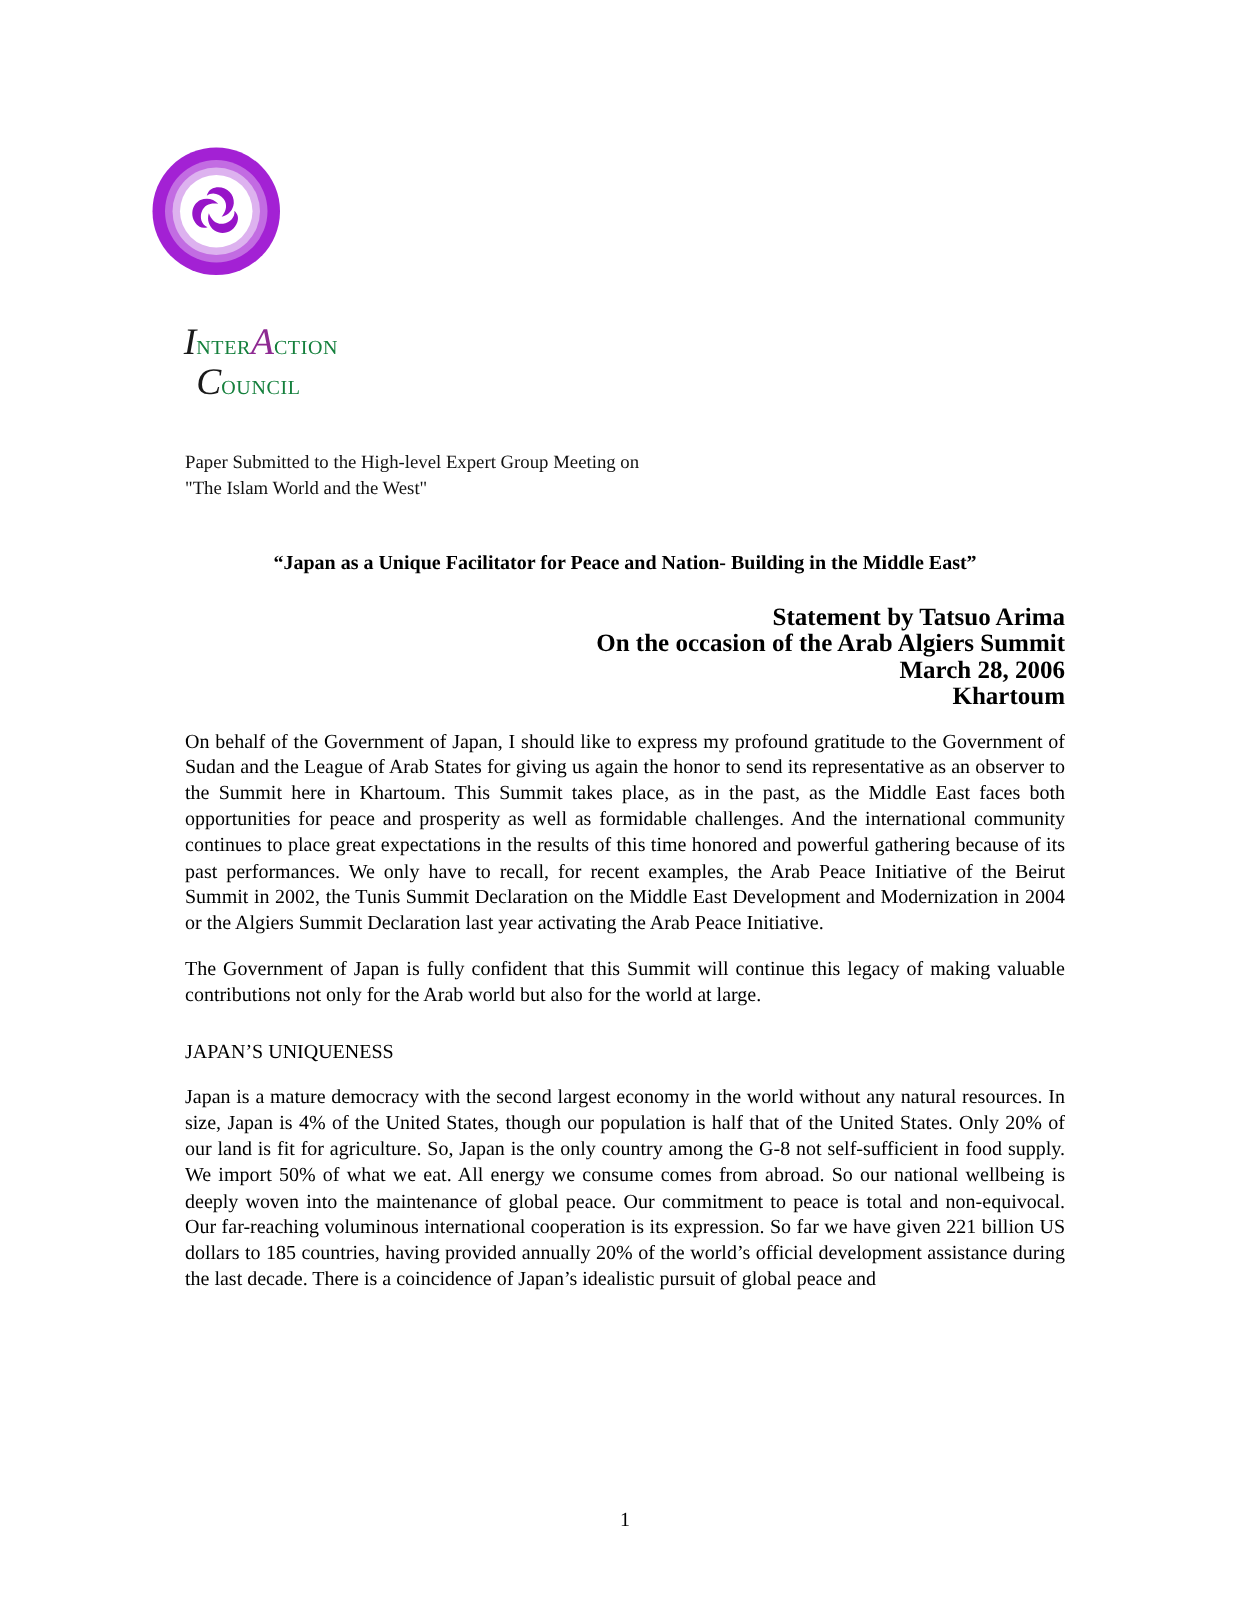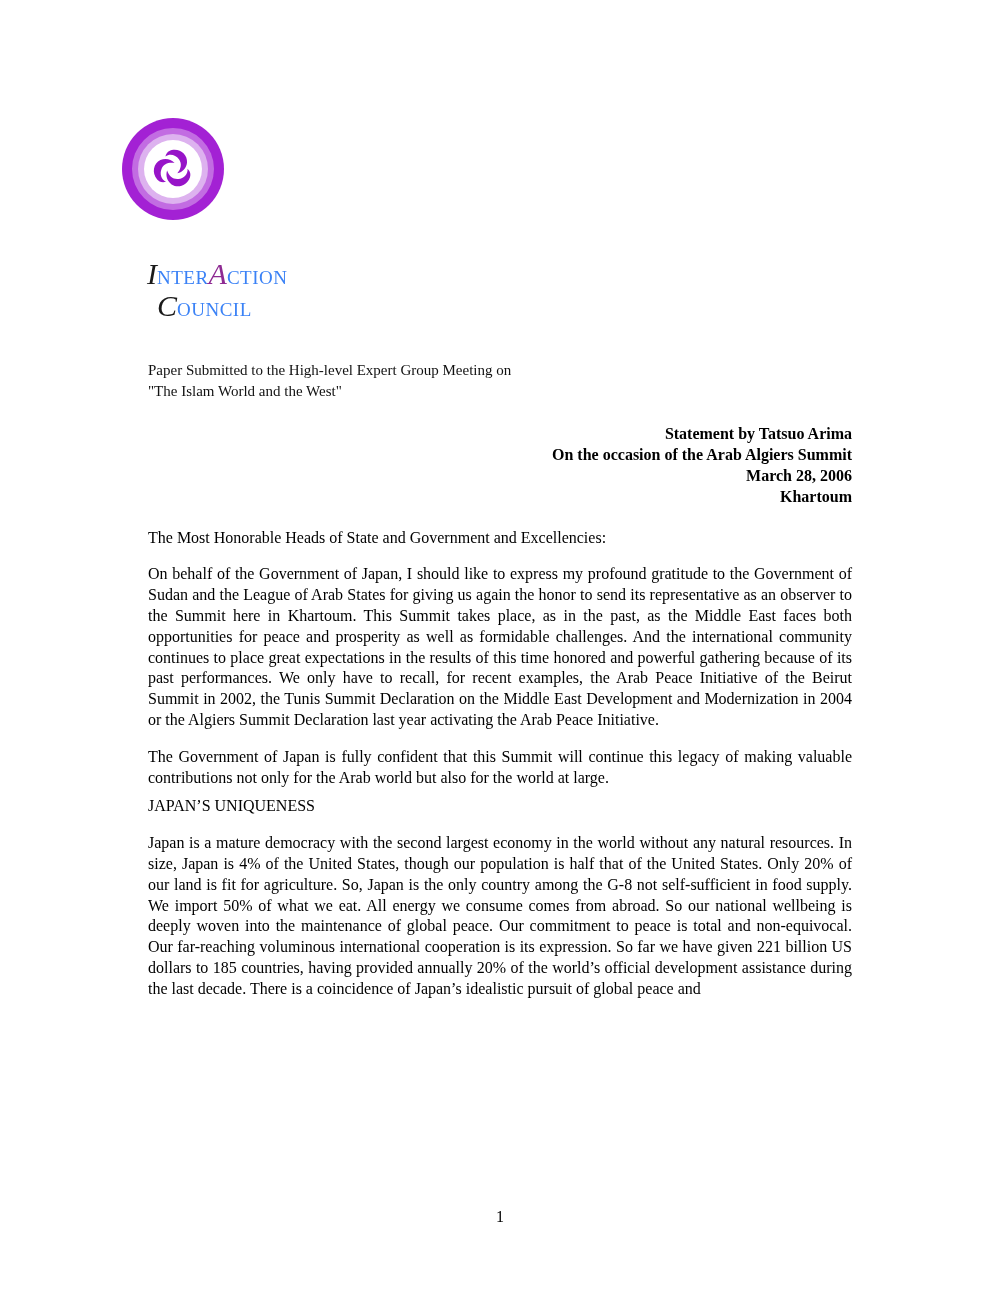--- a/index.html
+++ b/index.html
@@ -41,23 +41,23 @@
   }
   .wm-line2 { padding-left: 10px; }
   .wm-big {
     font-size: 30px;
     font-style: italic;
     font-weight: 500;
     color: #1a1a1a;
   }
   .wm-big-purple { color: #8e2a92; }
   .wm-caps {
-    font-size: 19px;
+    font-size: 16px;
     letter-spacing: 0.5px;
-    color: #3b82f6;
+    color: #15803d;
   }
 
   
   .content {
     position: absolute;
     left: 148px;
     top: 0;
     width: 704px;
   }
 
@@ -71,41 +71,41 @@
   .doc-title {
     margin-top: 40px;
     font-size: 16px;
     font-weight: bold;
     text-align: center;
     line-height: 20px;
   }
 
   .statement-block {
     margin-top: 23px;
-    font-size: 16px;
+    font-size: 20px;
     font-weight: bold;
     text-align: right;
     line-height: 20.8px;
   }
 
   .salutation {
     margin-top: 20px;
     font-size: 16px;
     line-height: 20.8px;
   }
 
   .body-para {
     margin-top: 16px;
     font-size: 16px;
     line-height: 20.8px;
     text-align: justify;
   }
 
   .section-heading {
-    margin-top: 8px;
+    margin-top: 24px;
     font-size: 16px;
     line-height: 20.8px;
   }
 
   .page-number {
     position: absolute;
     left: 0;
     top: 1208px;
     width: 1000px;
     text-align: center;
@@ -144,29 +144,29 @@
     </div>
   </div>
 
   <div class="content">
 
     <div class="meeting-header">
       <div>Paper Submitted to the High-level Expert Group Meeting on</div>
       <div>"The Islam World and the West"</div>
     </div>
 
+    <div class="doc-title">“Japan as a Unique Facilitator for Peace and Nation- Building in the Middle East”</div>
 
     <div class="statement-block">
       <div>Statement by Tatsuo Arima</div>
       <div>On the occasion of the Arab Algiers Summit</div>
       <div>March 28, 2006</div>
       <div>Khartoum</div>
     </div>
 
-    <div class="salutation">The Most Honorable Heads of State and Government and Excellencies:</div>
 
     <div class="body-para">On behalf of the Government of Japan, I should like to express my profound gratitude to the Government of Sudan and the League of Arab States for giving us again the honor to send its representative as an observer to the Summit here in Khartoum.  This Summit takes place, as in the past, as the Middle East faces both opportunities for peace and prosperity as well as formidable challenges.  And the international community continues to place great expectations in the results of this time honored and powerful gathering because of its past performances.  We only have to recall, for recent examples, the Arab Peace Initiative of the Beirut Summit in 2002, the Tunis Summit Declaration on the Middle East Development and Modernization in 2004 or the Algiers Summit Declaration last year activating the Arab Peace Initiative.</div>
 
     <div class="body-para">The Government of Japan is fully confident that this Summit will continue this legacy of making valuable contributions not only for the Arab world but also for the world at large.</div>
 
     <div class="section-heading">JAPAN’S UNIQUENESS</div>
 
     <div class="body-para">Japan is a mature democracy with the second largest economy in the world without any natural resources.  In size, Japan is 4% of the United States, though our population is half that of the United States.  Only 20% of our land is fit for agriculture.  So, Japan is the only country among the G-8 not self-sufficient in food supply.  We import 50% of what we eat.  All energy we consume comes from abroad.  So our national wellbeing is deeply woven into the maintenance of global peace.  Our commitment to peace is total and non-equivocal.  Our far-reaching voluminous international cooperation is its expression.  So far we have given 221 billion US dollars to 185 countries, having provided annually 20% of the world’s official development assistance during the last decade.  There is a coincidence of Japan’s idealistic pursuit of global peace and</div>
 
   </div>

